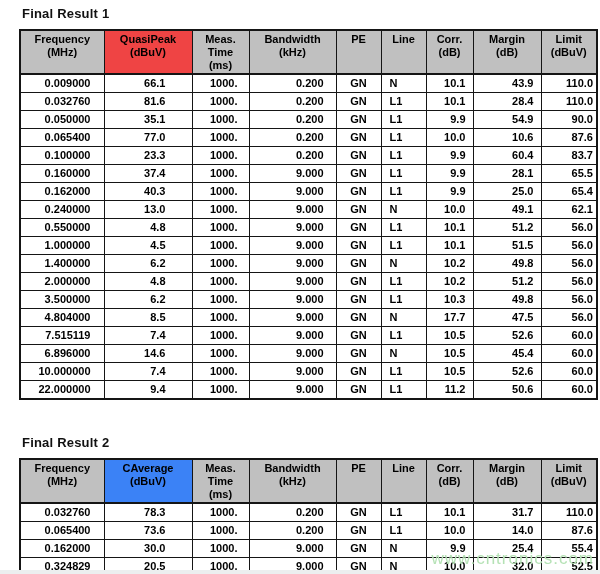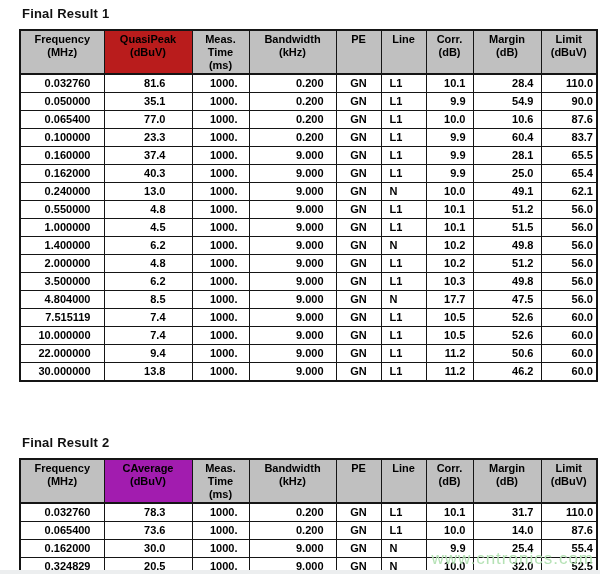--- a/index.html
+++ b/index.html
@@ -100,21 +100,21 @@
         <col style="width: 47px;">
         <col style="width: 68px;">
         <col style="width: 56px;">
       </colgroup>
       <thead>
         <tr>
           <th style="background: rgb(192, 192, 192);">
             <div class="hline">Frequency</div>
             <div class="hline">(MHz)</div>
           </th>
-          <th style="background: #b91c1c;">
+          <th style="background: #ef4444;">
             <div class="hline">QuasiPeak</div>
             <div class="hline">(dBuV)</div>
           </th>
           <th style="background: rgb(192, 192, 192);">
             <div class="hline">Meas.</div>
             <div class="hline">Time</div>
             <div class="hline">(ms)</div>
           </th>
           <th style="background: rgb(192, 192, 192);">
             <div class="hline">Bandwidth</div>
@@ -135,20 +135,31 @@
             <div class="hline">(dB)</div>
           </th>
           <th style="background: rgb(192, 192, 192);">
             <div class="hline">Limit</div>
             <div class="hline">(dBuV)</div>
           </th>
         </tr>
       </thead>
       <tbody>
         <tr>
+          <td class="col-frequency">0.009000</td>
+          <td class="col-level">66.1</td>
+          <td class="col-meastime">1000.</td>
+          <td class="col-bandwidth">0.200</td>
+          <td class="col-pe">GN</td>
+          <td class="col-line">N</td>
+          <td class="col-corr">10.1</td>
+          <td class="col-margin">43.9</td>
+          <td class="col-limit">110.0</td>
+        </tr>
+        <tr>
           <td class="col-frequency">0.032760</td>
           <td class="col-level">81.6</td>
           <td class="col-meastime">1000.</td>
           <td class="col-bandwidth">0.200</td>
           <td class="col-pe">GN</td>
           <td class="col-line">L1</td>
           <td class="col-corr">10.1</td>
           <td class="col-margin">28.4</td>
           <td class="col-limit">110.0</td>
         </tr>
@@ -289,50 +300,50 @@
           <td class="col-level">7.4</td>
           <td class="col-meastime">1000.</td>
           <td class="col-bandwidth">9.000</td>
           <td class="col-pe">GN</td>
           <td class="col-line">L1</td>
           <td class="col-corr">10.5</td>
           <td class="col-margin">52.6</td>
           <td class="col-limit">60.0</td>
         </tr>
         <tr>
+          <td class="col-frequency">6.896000</td>
+          <td class="col-level">14.6</td>
+          <td class="col-meastime">1000.</td>
+          <td class="col-bandwidth">9.000</td>
+          <td class="col-pe">GN</td>
+          <td class="col-line">N</td>
+          <td class="col-corr">10.5</td>
+          <td class="col-margin">45.4</td>
+          <td class="col-limit">60.0</td>
+        </tr>
+        <tr>
           <td class="col-frequency">10.000000</td>
           <td class="col-level">7.4</td>
           <td class="col-meastime">1000.</td>
           <td class="col-bandwidth">9.000</td>
           <td class="col-pe">GN</td>
           <td class="col-line">L1</td>
           <td class="col-corr">10.5</td>
           <td class="col-margin">52.6</td>
           <td class="col-limit">60.0</td>
         </tr>
         <tr>
           <td class="col-frequency">22.000000</td>
           <td class="col-level">9.4</td>
           <td class="col-meastime">1000.</td>
           <td class="col-bandwidth">9.000</td>
           <td class="col-pe">GN</td>
           <td class="col-line">L1</td>
           <td class="col-corr">11.2</td>
           <td class="col-margin">50.6</td>
-          <td class="col-limit">60.0</td>
-        </tr>
-        <tr>
-          <td class="col-frequency">30.000000</td>
-          <td class="col-level">13.8</td>
-          <td class="col-meastime">1000.</td>
-          <td class="col-bandwidth">9.000</td>
-          <td class="col-pe">GN</td>
-          <td class="col-line">L1</td>
-          <td class="col-corr">11.2</td>
-          <td class="col-margin">46.2</td>
           <td class="col-limit">60.0</td>
         </tr>
       </tbody>
     </table>
 </div>
 
 <div class="section" id="section-2">
   <h2 class="result-title">Final Result 2</h2>
   <table class="result-table">
       <colgroup>
@@ -345,21 +356,21 @@
         <col style="width: 47px;">
         <col style="width: 68px;">
         <col style="width: 56px;">
       </colgroup>
       <thead>
         <tr>
           <th style="background: rgb(192, 192, 192);">
             <div class="hline">Frequency</div>
             <div class="hline">(MHz)</div>
           </th>
-          <th style="background: #a21caf;">
+          <th style="background: #3b82f6;">
             <div class="hline">CAverage</div>
             <div class="hline">(dBuV)</div>
           </th>
           <th style="background: rgb(192, 192, 192);">
             <div class="hline">Meas.</div>
             <div class="hline">Time</div>
             <div class="hline">(ms)</div>
           </th>
           <th style="background: rgb(192, 192, 192);">
             <div class="hline">Bandwidth</div>

